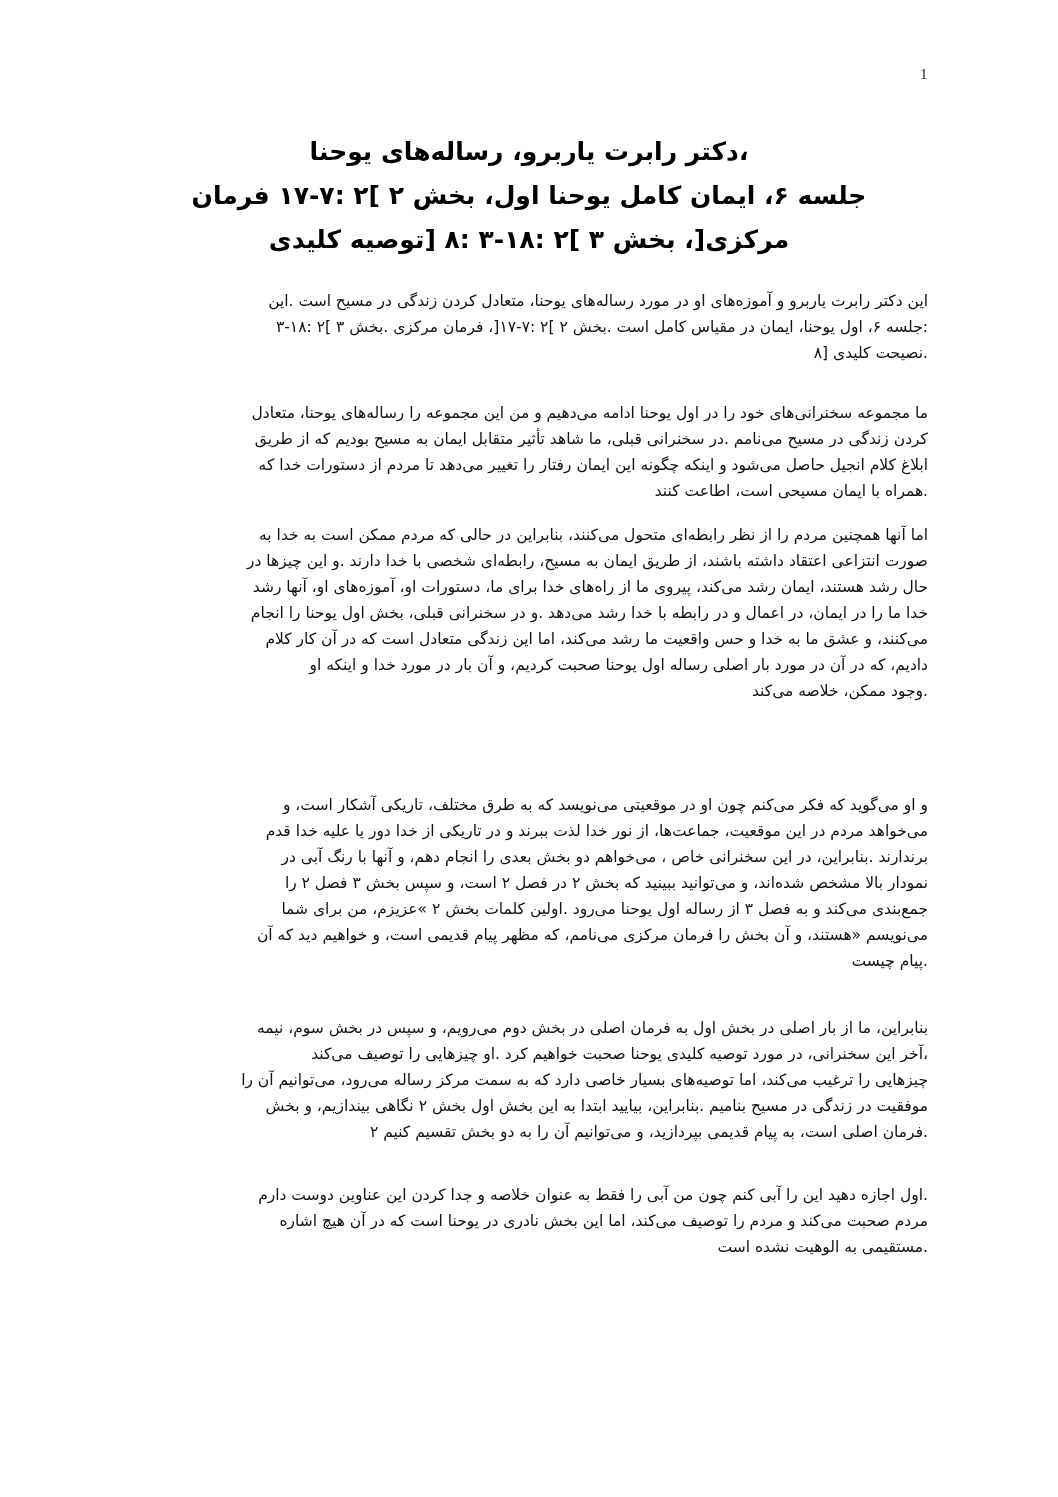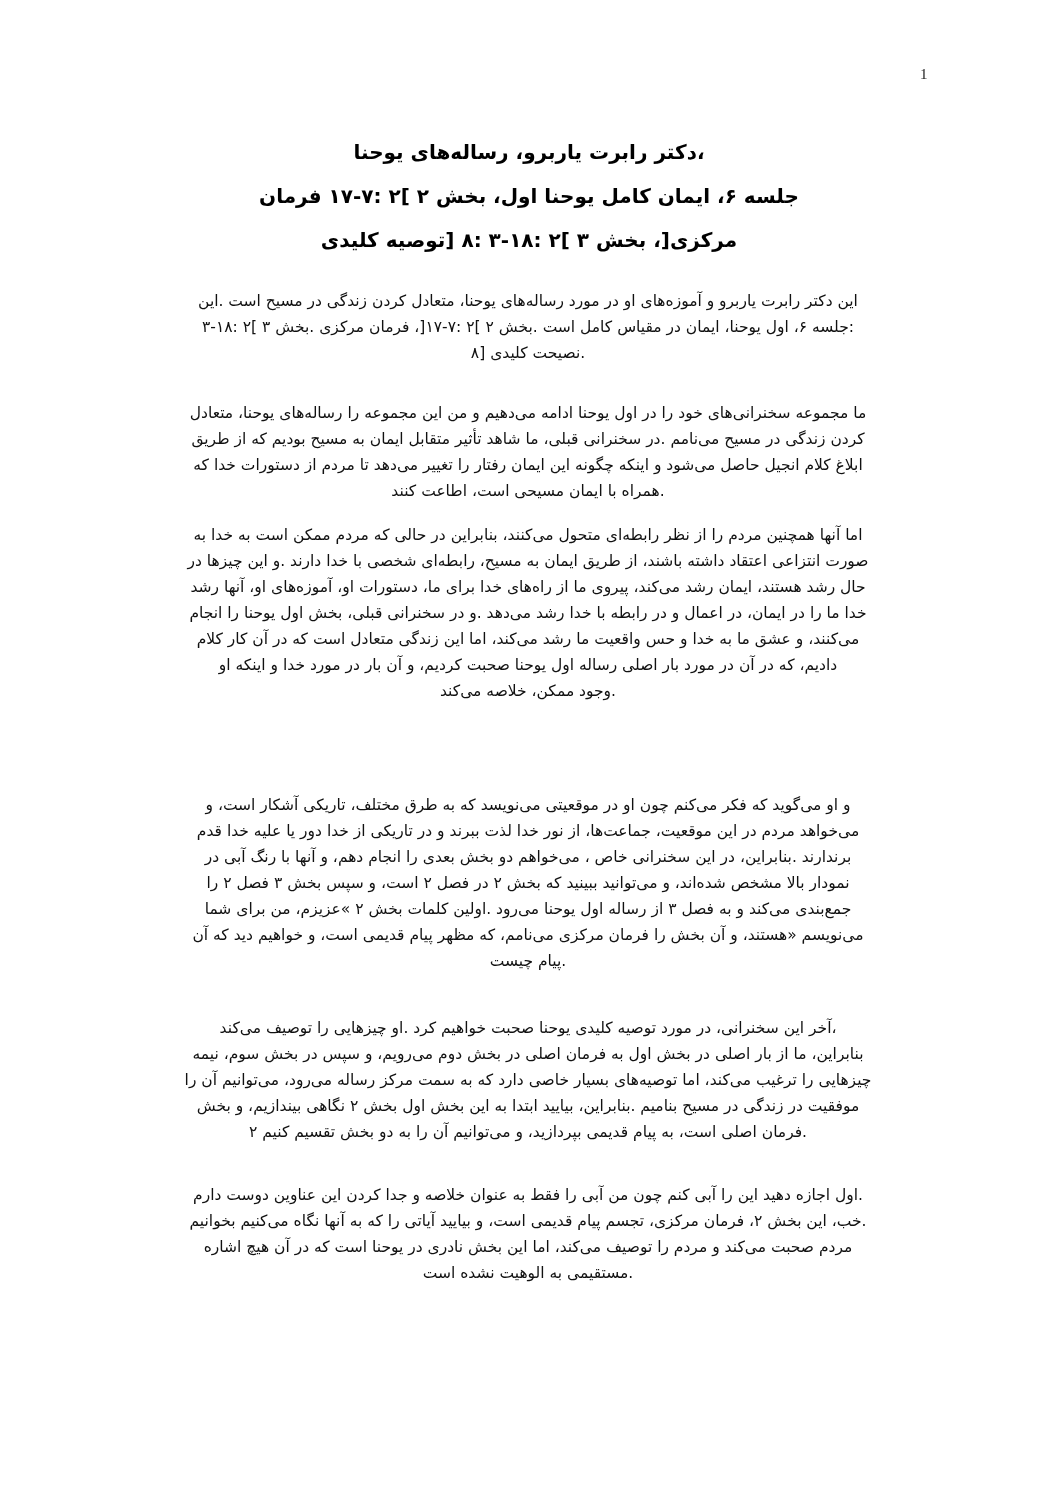--- a/index.html
+++ b/index.html
@@ -5,26 +5,26 @@
   html, body { margin: 0; padding: 0; background: #ffffff; }
   body { width: 1058px; height: 1497px; position: relative; overflow: hidden; color: #111; }
   .page-number {
     position: absolute; top: 66px; left: 920px;
     font-family: "Liberation Serif", serif; font-size: 15px; color: #222;
   }
   .title {
     position: absolute; top: 130px; left: 120px; width: 818px;
     text-align: center; direction: rtl;
     font-family: "DejaVu Sans", sans-serif; font-weight: bold;
-    font-size: 20px; line-height: 44px; color: #000;
+    font-size: 25px; line-height: 44px; color: #000;
   }
   .title .tline { display: block; white-space: nowrap; }
   .para {
     position: absolute; left: 128px; width: 800px;
-    direction: rtl; text-align: center;
+    direction: rtl; text-align: right;
     font-family: "DejaVu Sans", sans-serif; font-size: 15.5px; line-height: 26px; color: #111;
   }
   .para .line { display: block; white-space: nowrap; overflow: visible; }
 </style>
 </head>
 <body>
 
 <div>
   <div class="page-number">1</div>
 
@@ -61,26 +61,25 @@
     <span class="line">و او می‌گوید که فکر می‌کنم چون او در موقعیتی می‌نویسد که به طرق مختلف، تاریکی آشکار است، و</span>
     <span class="line">می‌خواهد مردم در این موقعیت، جماعت‌ها، از نور خدا لذت ببرند و در تاریکی از خدا دور یا علیه خدا قدم</span>
     <span class="line">برندارند .بنابراین، در این سخنرانی خاص ، می‌خواهم دو بخش بعدی را انجام دهم، و آنها با رنگ آبی در</span>
     <span class="line">نمودار بالا مشخص شده‌اند، و می‌توانید ببینید که بخش ۲ در فصل ۲ است، و سپس بخش ۳ فصل ۲ را</span>
     <span class="line">جمع‌بندی می‌کند و به فصل ۳ از رساله اول یوحنا می‌رود .اولین کلمات بخش ۲ »عزیزم، من برای شما</span>
     <span class="line">می‌نویسم «هستند، و آن بخش را فرمان مرکزی می‌نامم، که مظهر پیام قدیمی است، و خواهیم دید که آن</span>
     <span class="line">.پیام چیست</span>
   </div>
 
   <div class="para" style="top:1015px;">
+    <span class="line">بنابراین، ما از بار اصلی در بخش اول به فرمان اصلی در بخش دوم می‌رویم، و سپس در بخش سوم، نیمه</span>
     <span class="line">،آخر این سخنرانی، در مورد توصیه کلیدی یوحنا صحبت خواهیم کرد .او چیزهایی را توصیف می‌کند</span>
-    <span class="line">بنابراین، ما از بار اصلی در بخش اول به فرمان اصلی در بخش دوم می‌رویم، و سپس در بخش سوم، نیمه</span>
     <span class="line">چیزهایی را ترغیب می‌کند، اما توصیه‌های بسیار خاصی دارد که به سمت مرکز رساله می‌رود، می‌توانیم آن را</span>
     <span class="line">موفقیت در زندگی در مسیح بنامیم .بنابراین، بیایید ابتدا به این بخش اول بخش ۲ نگاهی بیندازیم، و بخش</span>
     <span class="line">.فرمان اصلی است، به پیام قدیمی بپردازید، و می‌توانیم آن را به دو بخش تقسیم کنیم ۲</span>
   </div>
 
   <div class="para" style="top:1182px;">
     <span class="line">.اول اجازه دهید این را آبی کنم چون من آبی را فقط به عنوان خلاصه و جدا کردن این عناوین دوست دارم</span>
-    <span class="line">.خب، این بخش ۲، فرمان مرکزی، تجسم پیام قدیمی است، و بیایید آیاتی را که به آنها نگاه می‌کنیم بخوانیم</span>
     <span class="line">مردم صحبت می‌کند و مردم را توصیف می‌کند، اما این بخش نادری در یوحنا است که در آن هیچ اشاره</span>
     <span class="line">.مستقیمی به الوهیت نشده است</span>
   </div>
 </div>
 
 </body></html>

